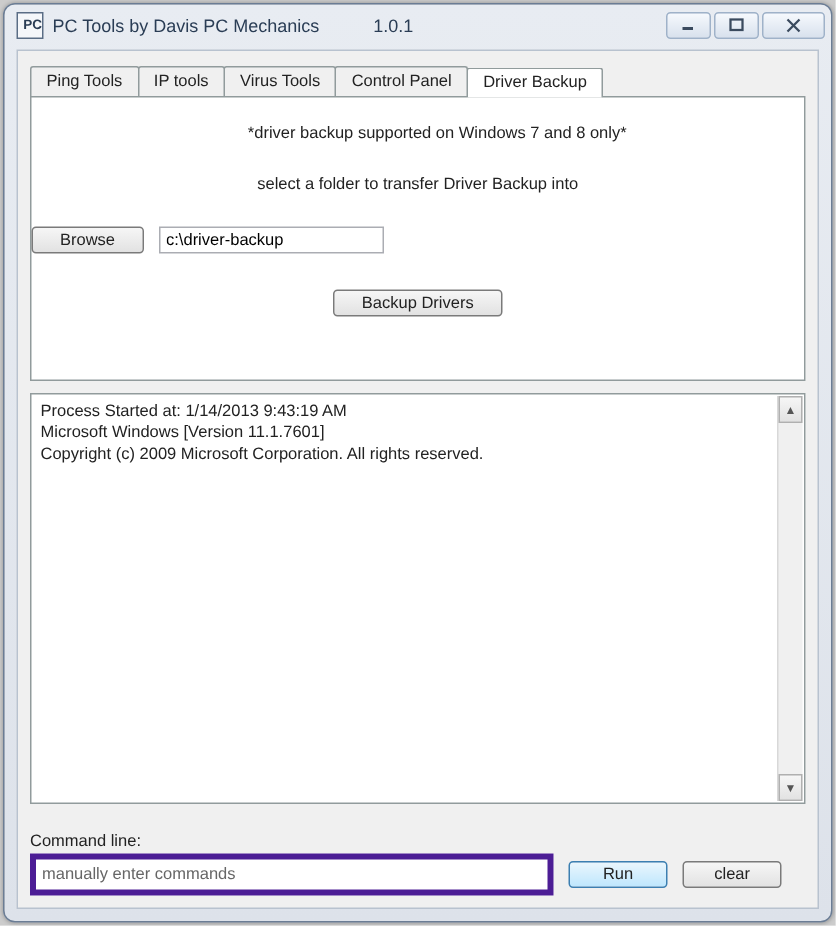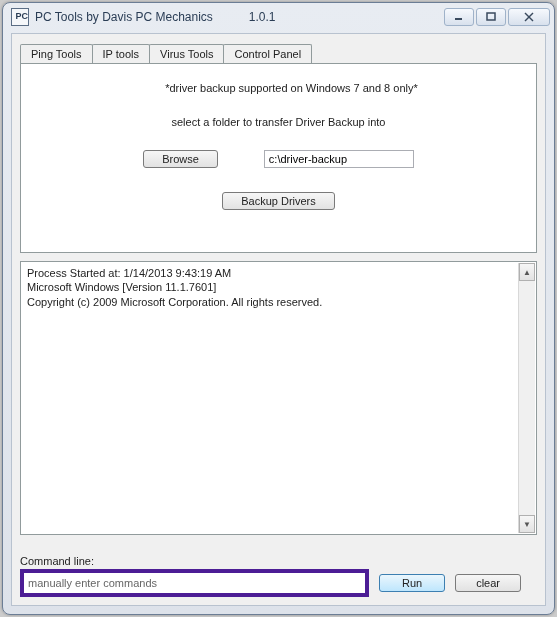--- a/index.html
+++ b/index.html
@@ -116,42 +116,40 @@
       color: #222;
       padding-left: 26px;
     }
     .panel-text2 {
       text-align: center;
       padding-top: 22px;
       color: #222;
     }
     .browse-row {
       display: flex;
-      justify-content: center;
       align-items: center;
       gap: 10px;
       margin-top: 22px;
     }
     .btn {
       background: linear-gradient(to bottom, #f6f6f6, #e2e2e2);
       border: 1px solid #7a7a7a;
       border-radius: 3px;
       padding: 2px 18px;
       font-family: inherit;
       font-size: 11px;
       cursor: pointer;
       color: #222;
     }
     .path-input {
       width: 140px;
       border: 1px solid #abadb3;
       padding: 2px 4px;
       font-family: inherit;
       font-size: 11px;
-      margin-left: 36px;
     }
     .backup-row {
       text-align: center;
       margin-top: 24px;
     }
     .output-panel {
       margin: 8px 8px 0 8px;
       background: #ffffff;
       border: 1px solid #919b9c;
       height: 272px;
@@ -247,20 +245,21 @@
       </div>
     </div>
   </div>
 
   <div class="client-area">
     <div class="tabs">
       <div class="tab">Ping Tools</div>
       <div class="tab">IP tools</div>
       <div class="tab">Virus Tools</div>
       <div class="tab">Control Panel</div>
+      <div class="tab active">Driver Backup</div>
     </div>
 
     <div class="tab-panel">
       <div class="panel-text1">*driver backup supported on Windows 7 and 8 only*</div>
       <div class="panel-text2">select a folder to transfer Driver Backup into</div>
       <div class="browse-row">
         <button class="btn">Browse</button>
         <input class="path-input" type="text" value="c:\driver-backup" style="">
       </div>
       <div class="backup-row">

